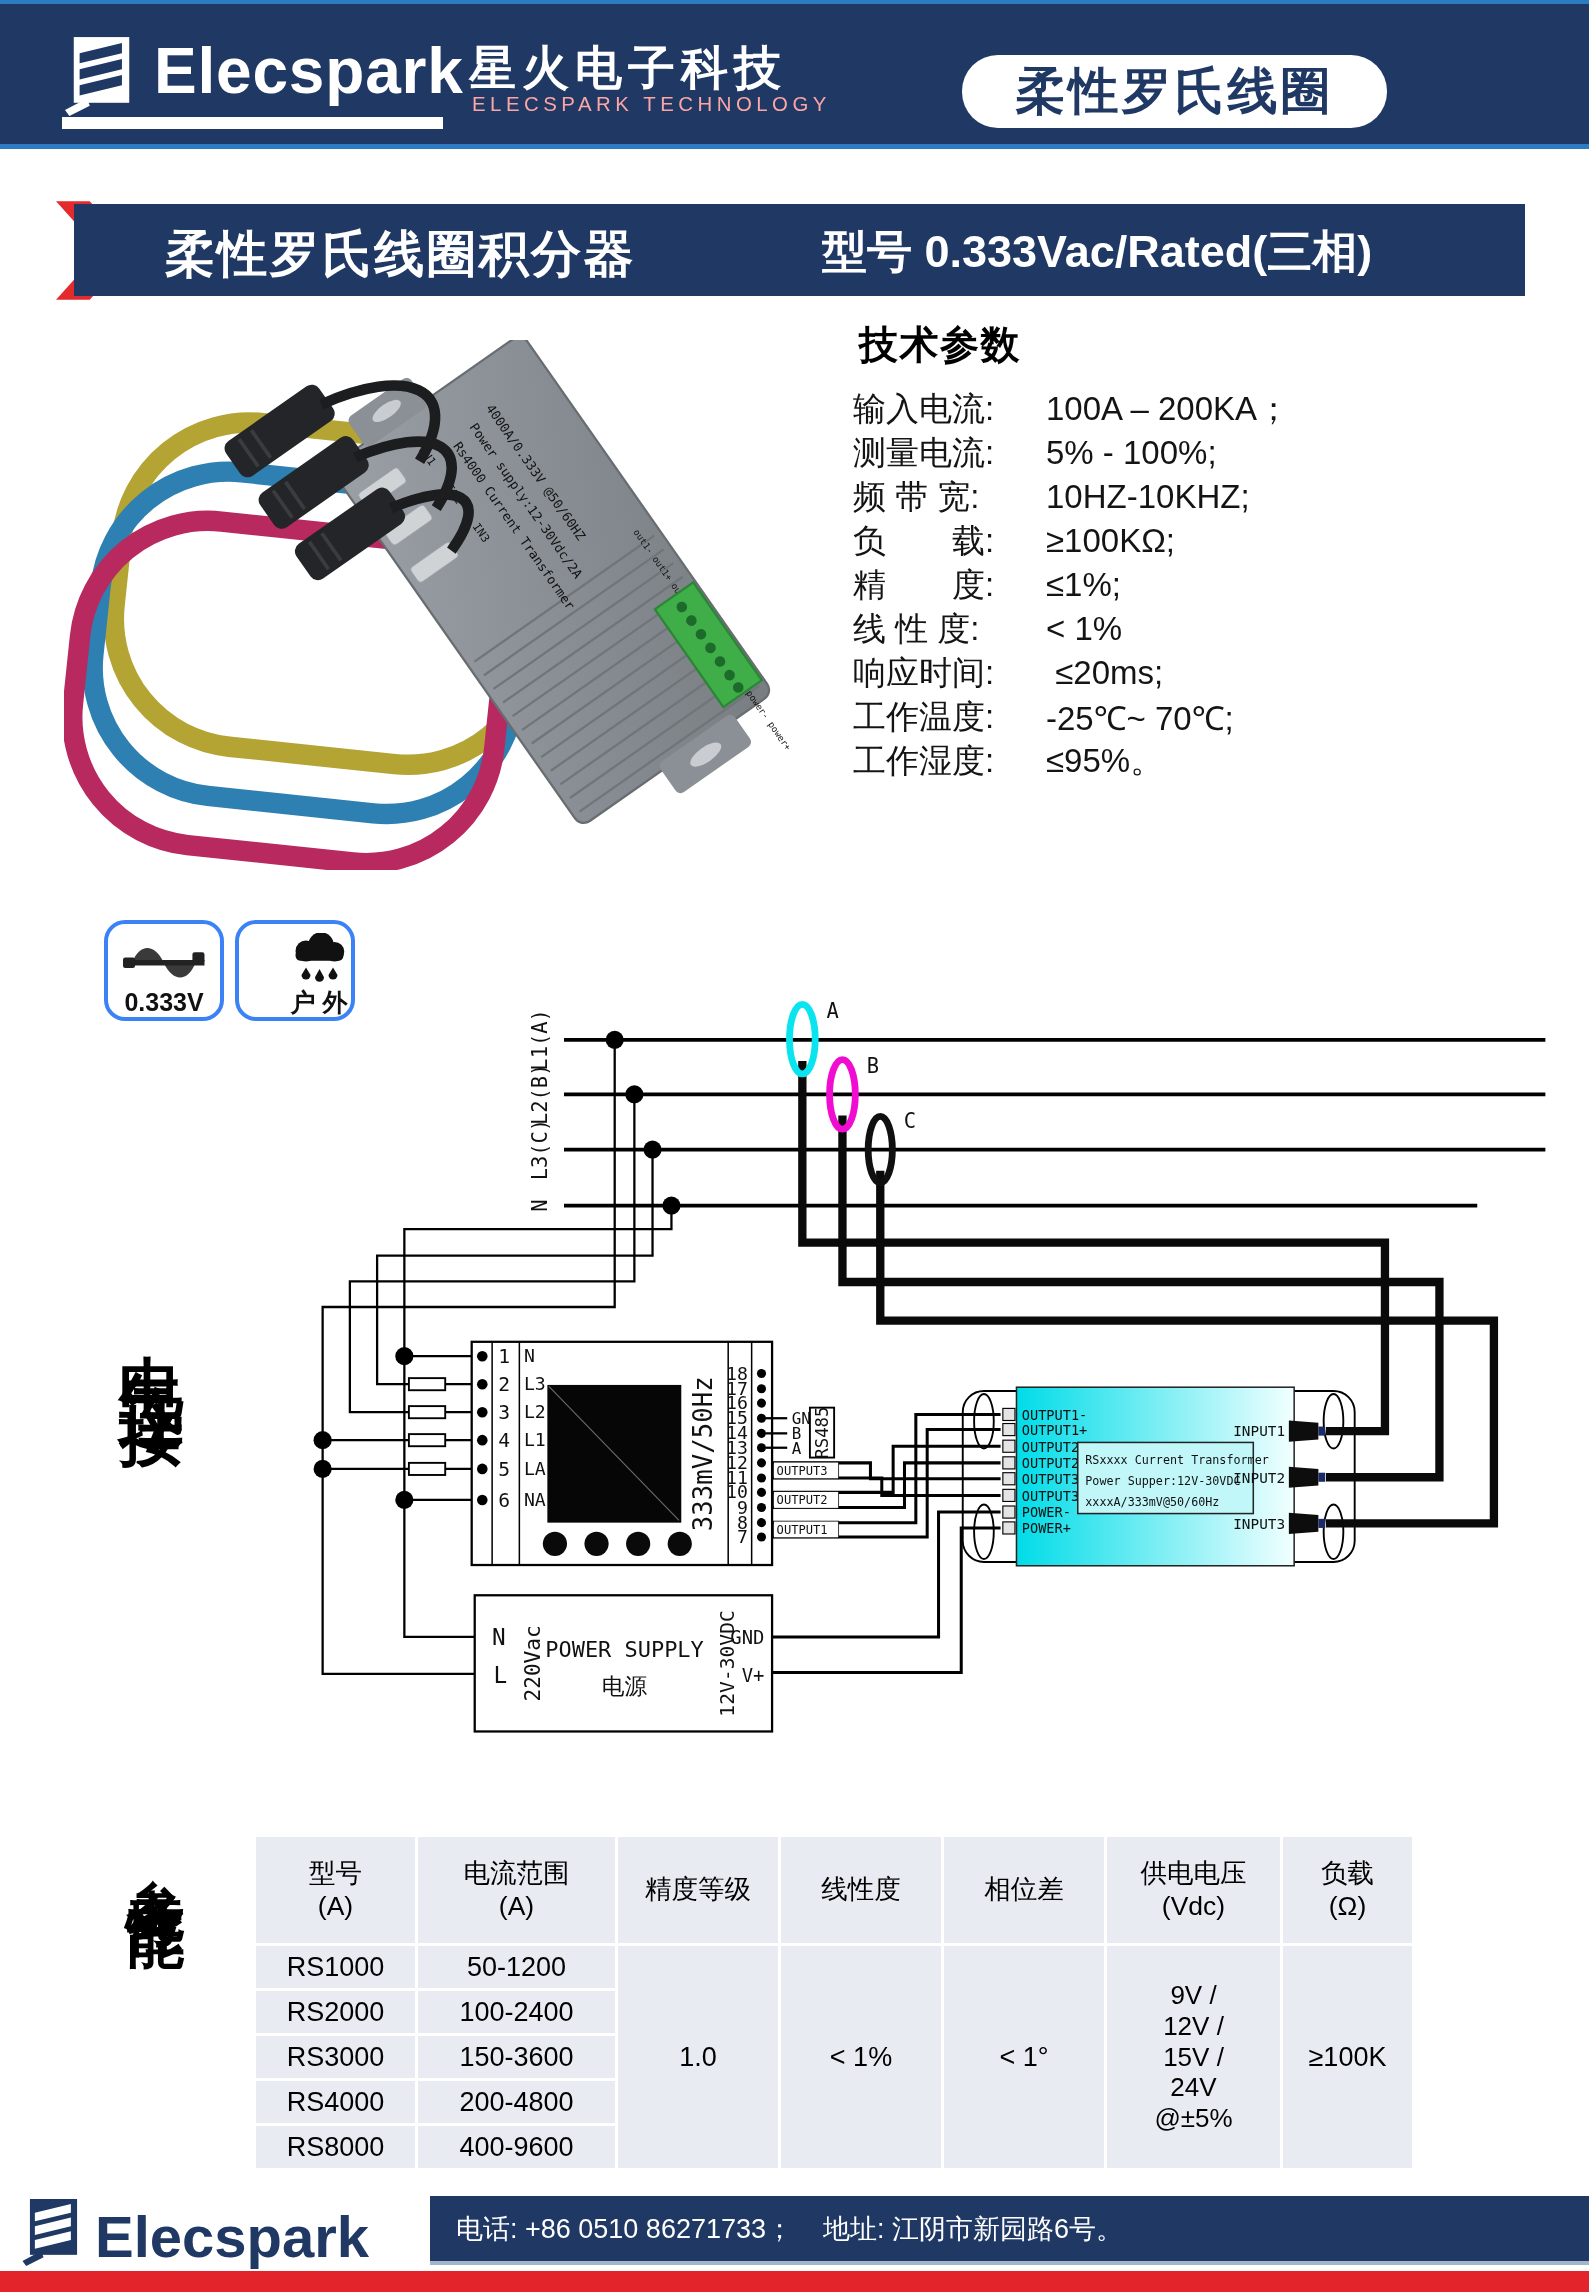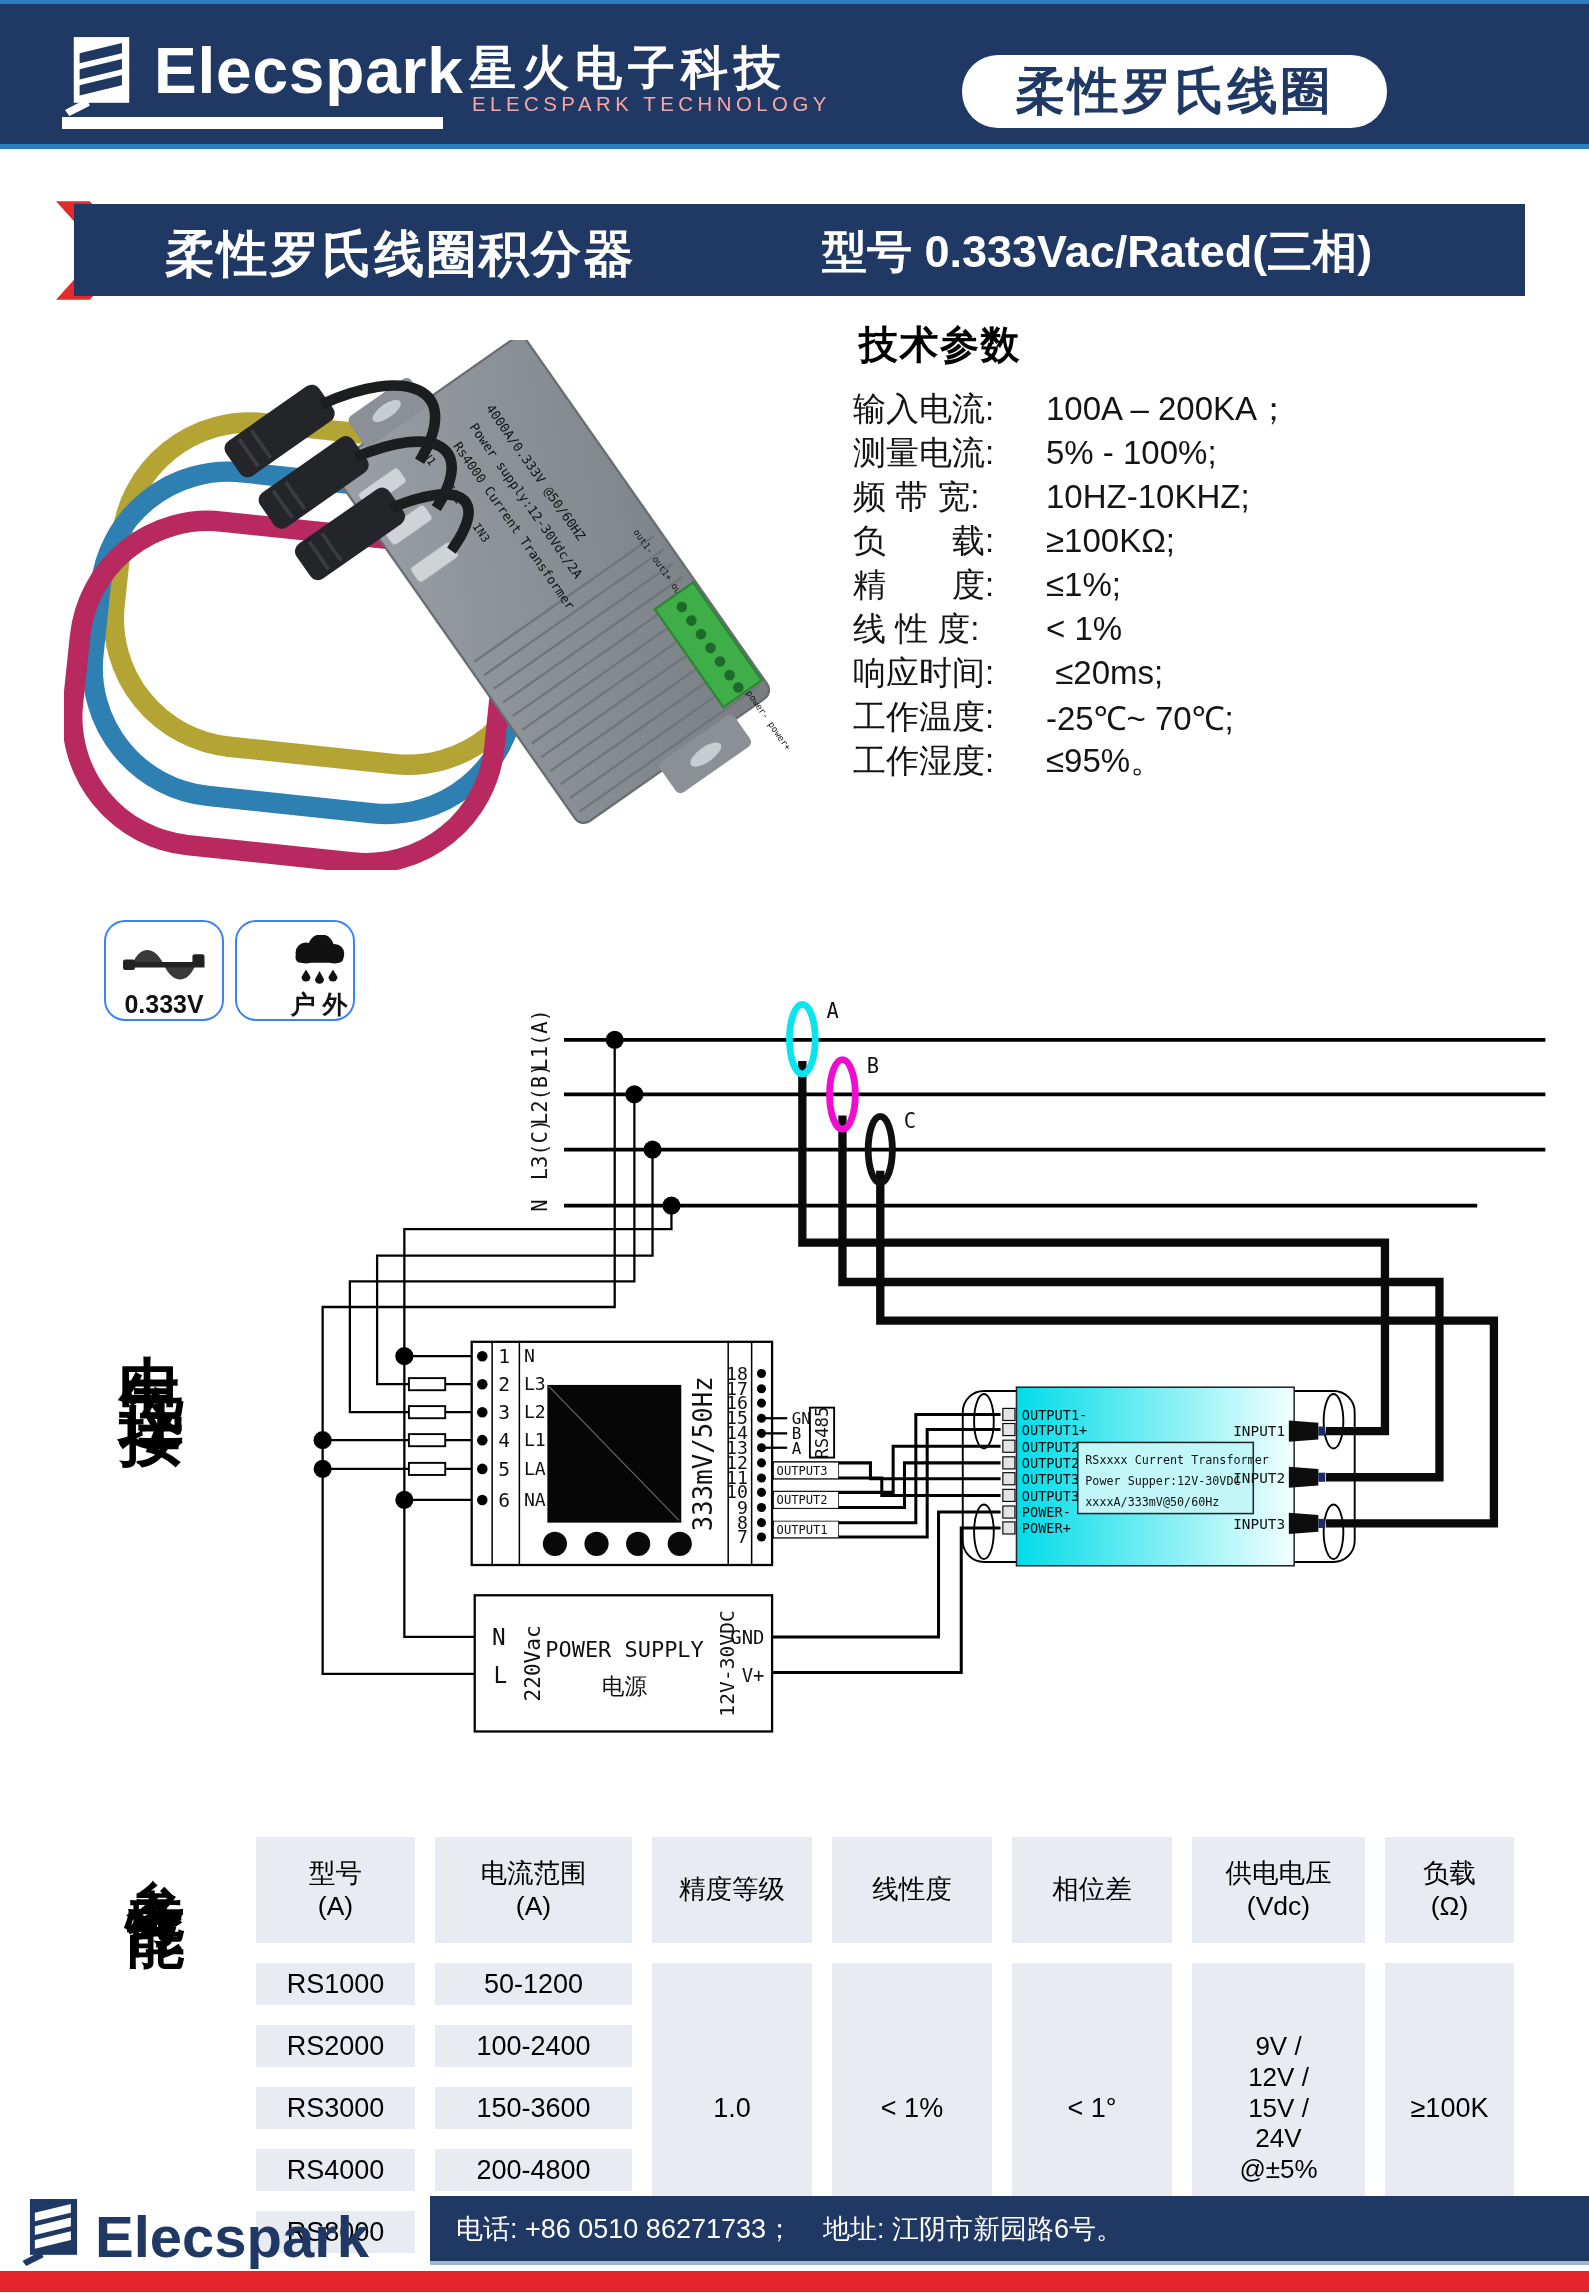--- a/index.html
+++ b/index.html
@@ -24,35 +24,35 @@
   .band-model{position:absolute;left:748px;top:18px;font-size:45px;font-weight:bold;color:#fff;}
 
   
   .specs-heading{position:absolute;left:859px;top:318px;font-size:39px;font-weight:bold;color:#000;letter-spacing:1.5px;text-align:center;}
   .specs{position:absolute;left:853px;top:387px;width:711px;}
   .spec-row{height:44px;font-size:33px;color:#141414;display:flex;align-items:center;}
   .spec-label{display:inline-block;width:193px;}
   .spec-value{white-space:pre;}
 
   
-  .badge-box{position:absolute;width:120px;height:101px;border:2px solid #3b82f6;border-radius:21px;box-sizing:border-box;
+  .badge-box{position:absolute;width:120px;height:101px;border:4px solid #3b82f6;border-radius:21px;box-sizing:border-box;
              display:flex;flex-direction:column;align-items:center;justify-content:flex-end;background:#fff;}
   .badge-box .lbl{font-size:25px;font-weight:bold;color:#111;line-height:30px;}
   #badge-v{left:104px;top:920px;}
   #badge-out{left:235px;top:920px;padding-left:48px;}
 
   
   .vert{position:absolute;writing-mode:vertical-rl;text-orientation:upright;font-weight:bold;color:#000;}
   #sec-elec{left:107px;top:1303px;font-size:65px;letter-spacing:15px;}
   #sec-ref{left:117px;top:1832px;font-size:58px;letter-spacing:10.6px;}
 
   
   .spec-table{position:absolute;left:256px;top:1837px;display:grid;
               grid-template-columns:159px 197px 160px 160px 160px 173px 129px;
-              grid-template-rows:106px repeat(5,42px);gap:20px;}
+              grid-template-rows:106px repeat(5,42px);gap:3px;}
   .cell{background:#e9ebf3;display:flex;align-items:center;justify-content:center;font-size:27px;color:#000;text-align:center;}
   .cell.th{white-space:pre-line;line-height:1.25;font-size:26.5px;}
   .cell.supply{white-space:pre-line;line-height:1.18;font-size:26px;}
 
   
   .f-logo-icon{position:absolute;left:21px;top:2199px;width:65px;height:67px;}
   .f-brand{position:absolute;left:95px;top:2203px;font-size:58px;font-weight:bold;color:#1f3864;}
   .f-band{position:absolute;left:430px;top:2196px;width:1160px;height:65px;background:#1f3864;border-bottom:4.5px solid #9fb6cd;
           box-sizing:content-box;display:flex;align-items:center;padding-left:26px;gap:30px;}
   .f-url{font-family:"Liberation Serif",serif;font-size:28px;color:#fff;letter-spacing:2.3px;white-space:nowrap;}

